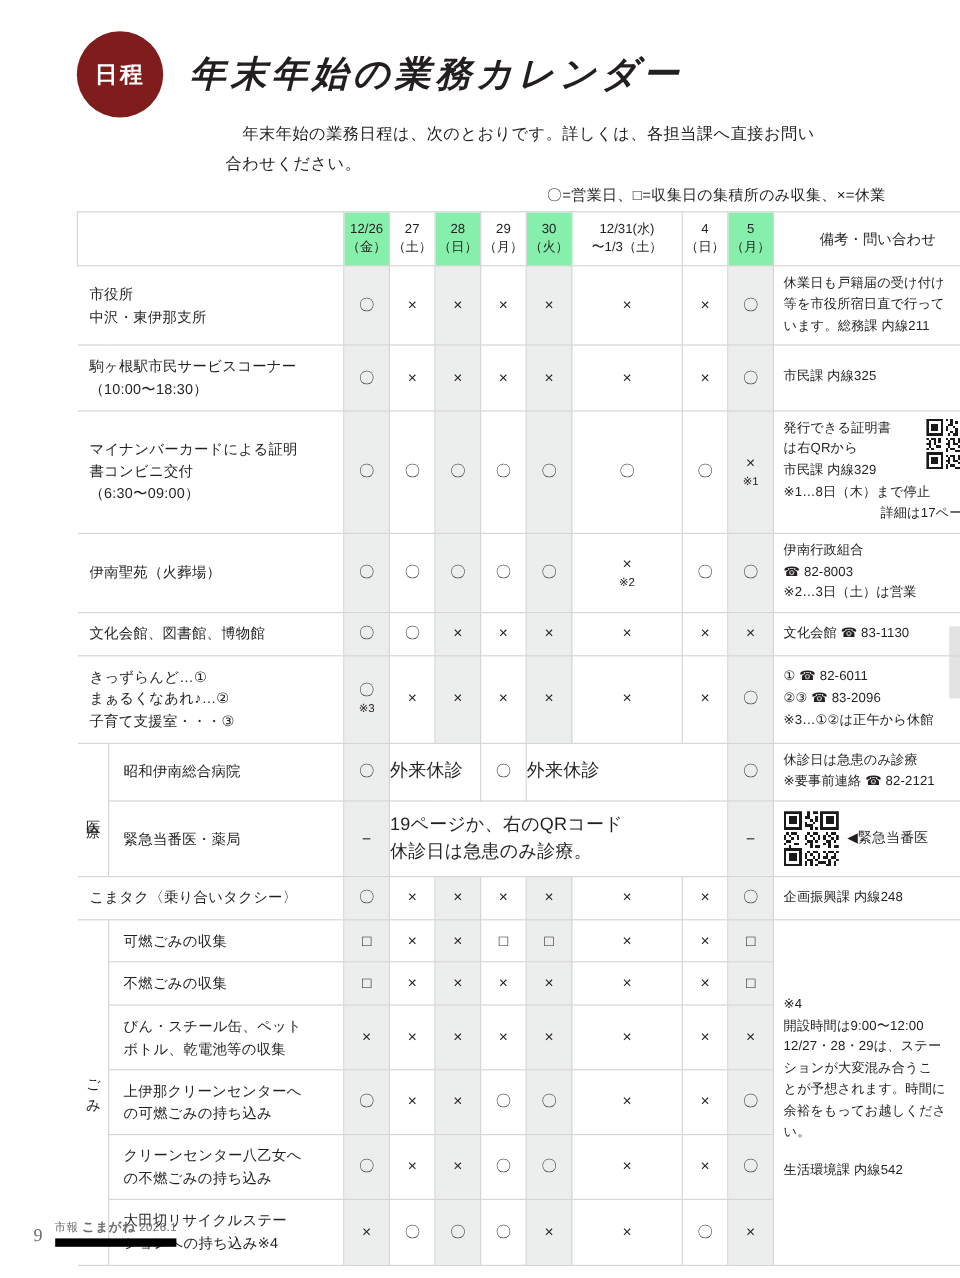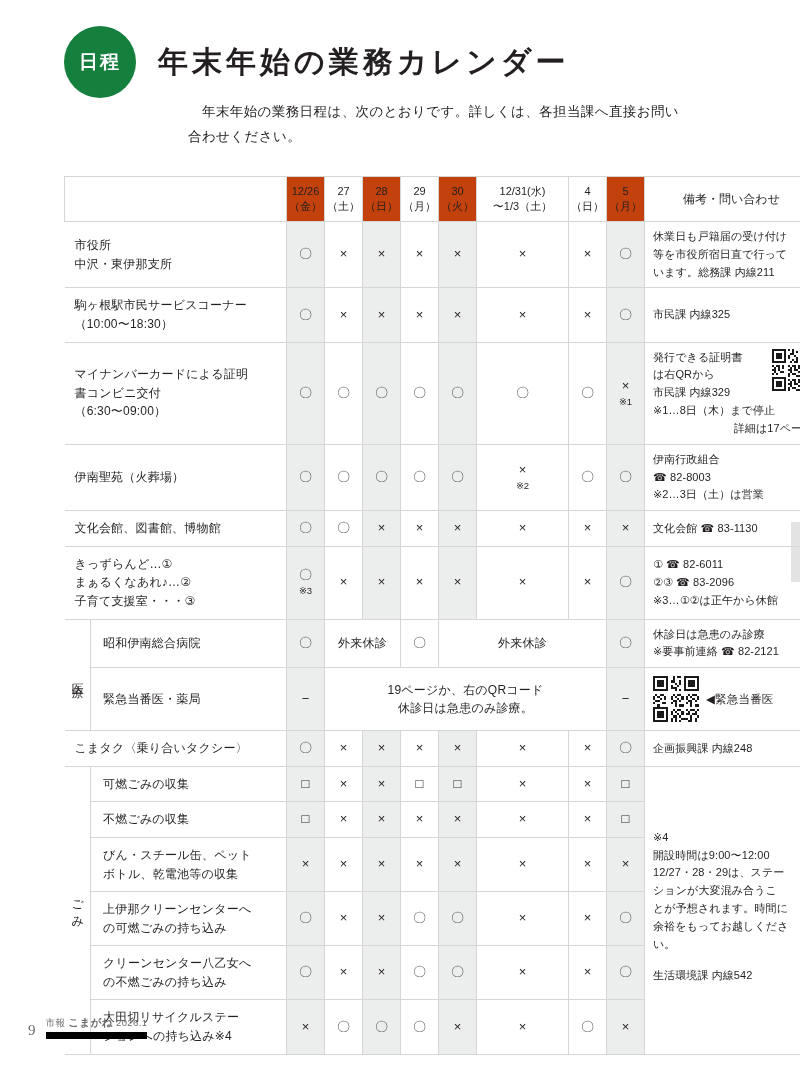--- a/index.html
+++ b/index.html
@@ -13,28 +13,29 @@
   }
   .page{position:relative;width:800px;height:1065px;box-sizing:border-box;}
 
   
   .edge-tab{position:absolute;right:0;top:522px;width:9px;height:60px;background:#e3e3e3;}
 
   
   .hdr{position:absolute;left:64px;top:26px;display:flex;align-items:center;}
   .hdr-badge{
     width:72px;height:72px;border-radius:50%;
-    background:#15803d;color:#ffffff;
+    background:#7f1d1d;color:#ffffff;
     display:flex;align-items:center;justify-content:center;
     font-size:19px;font-weight:bold;letter-spacing:2px;
   }
   .hdr-title{
     margin-left:22px;font-size:30px;font-weight:bold;letter-spacing:4px;
     color:#231f20;font-family:"Liberation Serif","DejaVu Serif",serif;
     white-space:nowrap;
+    font-style:italic;
   }
 
   
   .intro{
     position:absolute;left:188px;top:100px;width:560px;
     font-size:13.5px;line-height:1.85;color:#231f20;letter-spacing:.4px;
   }
   .intro .ind{padding-left:14px;display:block;}
 
   
@@ -64,31 +65,31 @@
   .col-name{width:196px;}
   .col-d{width:38px;}
   .col-dw{width:92px;}
   .col-rem{width:174px;}
   .col-grp{width:26px;}
 
   th.hd{
     height:44px;text-align:center;font-size:11px;line-height:1.35;
     letter-spacing:0;
   }
-  th.hd.shade{background:#c2410c;}
+  th.hd.shade{background:#86efac;}
   th.hd-rem{font-size:12px;}
 
   td.rname{
     text-align:left;padding:8px 17px 8px 10px;font-size:12px;line-height:1.55;
     letter-spacing:.2px;
   }
   td.rname.sub{padding-left:12px;}
   td.mark{text-align:center;font-size:13px;line-height:1.3;}
   td.mark .sub-note{display:block;font-size:9.5px;margin-top:1px;letter-spacing:0;}
-  td.span-txt{text-align:center;font-size:12px;line-height:1.5;letter-spacing:.2px;}
+  td.span-txt{font-size:15px;line-height:1.5;letter-spacing:.2px;}
   td.rem{
     text-align:left;padding:6px 5px 6px 8px;font-size:11px;line-height:1.62;
     letter-spacing:.1px;vertical-align:top;
   }
   td.rem.mid{vertical-align:middle;}
   td.rem .r-right{display:block;text-align:right;}
   td.grp{
     width:26px;text-align:center;font-size:12px;line-height:1.25;
     letter-spacing:.5px;
   }
@@ -123,20 +124,21 @@
   <div class="hdr">
     <div class="hdr-badge">日程</div>
     <div class="hdr-title">年末年始の業務カレンダー</div>
   </div>
 
   <div class="intro">
     <span class="ind">年末年始の業務日程は、次のとおりです。詳しくは、各担当課へ直接お問い</span>
     <span>合わせください。</span>
   </div>
 
+  <div class="legend">〇=営業日、□=収集日の集積所のみ収集、×=休業</div>
 
   <table class="tbl">
     <colgroup>
       <col class="col-grp">
         <col class="col-name">
       <col class="col-d">
         <col class="col-d">
         <col class="col-d">
         <col class="col-d">
       <col class="col-d">

